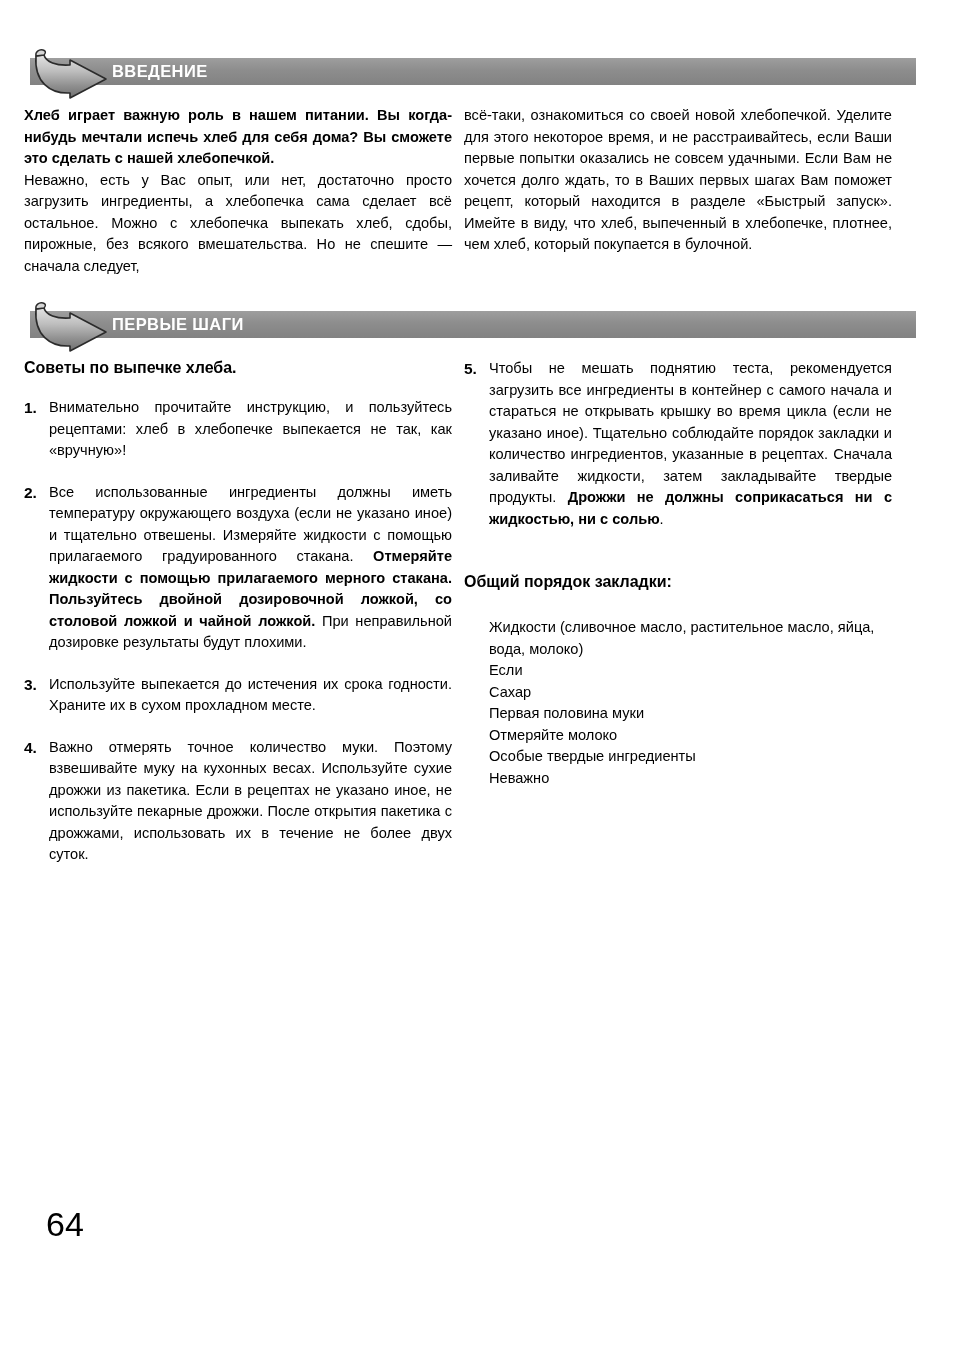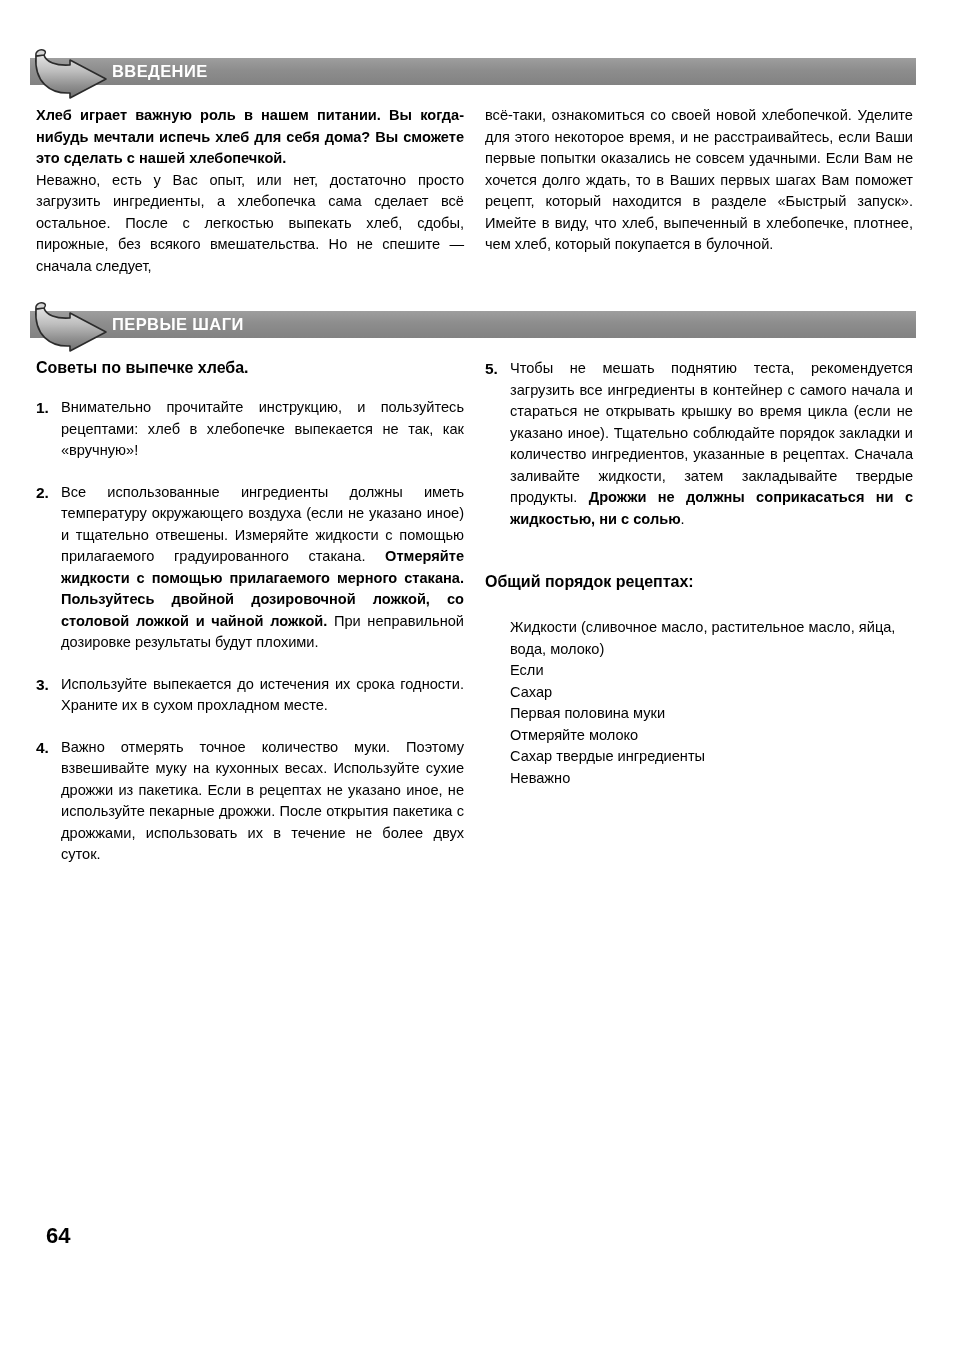--- a/index.html
+++ b/index.html
@@ -47,24 +47,24 @@
     left: -2px;
     top: -14px;
     width: 92px;
     height: 56px;
     pointer-events: none;
   }
 
   
   .cols {
     position: relative;
-    margin-left: 36px;
+    margin-left: 24px;
     margin-right: 38px;
     display: flex;
-    gap: 21px;
+    gap: 12px;
   }
   .col {
     width: 428px;
     flex: 0 0 428px;
   }
 
   p {
     margin: 0;
     font-size: 14.6px;
     line-height: 21.5px;
@@ -104,24 +104,23 @@
   }
   .plain-list li {
     font-size: 14.6px;
     line-height: 21.5px;
     text-align: left;
   }
 
   .pagenum {
     position: absolute;
     left: 46px;
-    bottom: 18px;
-    font-size: 22px;
+    bottom: 24px;
+    font-size: 34px;
     line-height: 1;
-    font-weight: bold;
   }
   .sp-20 { height: 20px; }
   .sp-26 { height: 26px; }
   .sp-34 { height: 34px; }
 </style>
 </head>
 <body>
 
 <div class="page">
 
@@ -142,21 +141,21 @@
       </svg>
     </span>
     <span class="banner-title">ВВЕДЕНИЕ</span>
   </div>
 
   <div class="sp-20"></div>
 
   <div class="cols">
     <div class="col">
       <p class="lead">Хлеб играет важную роль в нашем питании. Вы когда-нибудь мечтали испечь хлеб для себя дома? Вы сможете это сделать с нашей хлебопечкой.</p>
-      <p>Неважно, есть у Вас опыт, или нет, достаточно просто загрузить ингредиенты, а хлебопечка сама сделает всё остальное. После с легкостью выпекать хлеб, сдобы, пирожные, без всякого вмешательства. Но не спешите — сначала следует,</p>
+      <p>Неважно, есть у Вас опыт, или нет, достаточно просто загрузить ингредиенты, а хлебопечка сама сделает всё остальное. Можно с хлебопечка выпекать хлеб, сдобы, пирожные, без всякого вмешательства. Но не спешите — сначала следует,</p>
     </div>
     <div class="col">
       <p>всё-таки, ознакомиться со своей новой хлебопечкой. Уделите для этого некоторое время, и не расстраивайтесь, если Ваши первые попытки оказались не совсем удачными. Если Вам не хочется долго ждать, то в Ваших первых шагах Вам поможет рецепт, который находится в разделе «Быстрый запуск». Имейте в виду, что хлеб, выпеченный в хлебопечке, плотнее, чем хлеб, который покупается в булочной.</p>
     </div>
   </div>
 
   <div class="sp-34"></div>
 
   <div class="banner">
     <span class="banner-arrow">
@@ -213,31 +212,31 @@
     </div>
 
     <div class="col">
       <div class="num-item">
         <span class="num">5.</span>
         <p><span>Чтобы не мешать поднятию теста, рекомендуется загрузить все ингредиенты в контейнер с самого начала и стараться не открывать крышку во время цикла (если не указано иное). Тщательно соблюдайте порядок закладки и количество ингредиентов, указанные в рецептах. Сначала заливайте жидкости, затем закладывайте твердые продукты. </span><b>Дрожжи не должны соприкасаться ни с жидкостью, ни с солью</b><span>.</span></p>
       </div>
 
       <div style="height:42px"></div>
 
-      <h2 class="sec-head">Общий порядок рецептах:</h2>
+      <h2 class="sec-head">Общий порядок закладки:</h2>
 
       <div class="sp-26"></div>
 
       <ul class="plain-list" style="padding-left:25px">
         <li>Жидкости (сливочное масло, растительное масло, яйца, вода, молоко)</li>
         <li>Если</li>
         <li>Сахар</li>
         <li>Первая половина муки</li>
         <li>Отмеряйте молоко</li>
-        <li>Сахар твердые ингредиенты</li>
+        <li>Особые твердые ингредиенты</li>
         <li>Неважно</li>
       </ul>
     </div>
   </div>
 
   <div class="pagenum">64</div>
 
 </div>
 
 </body></html>

